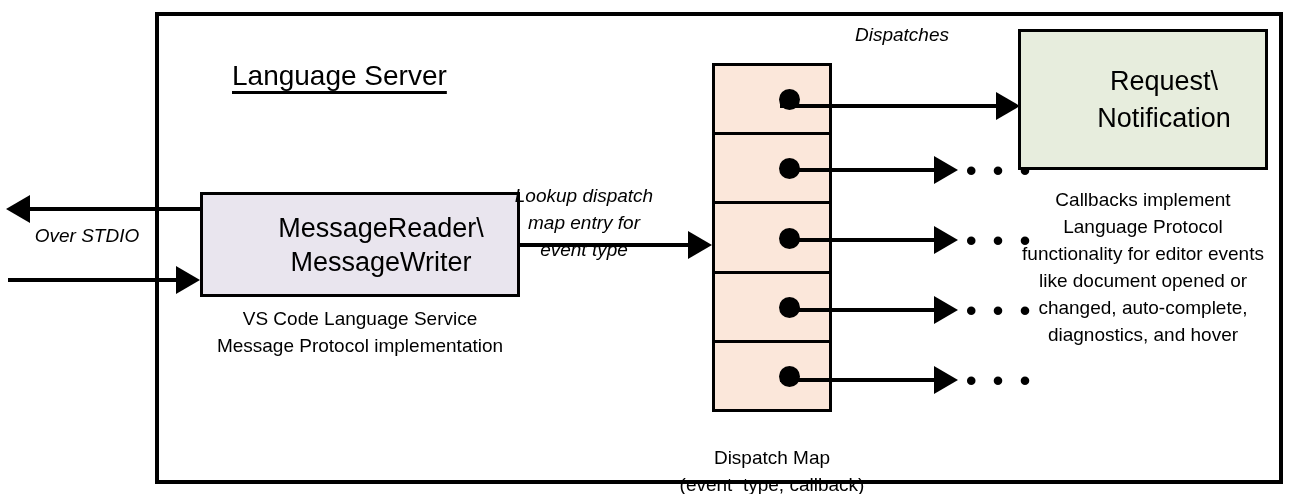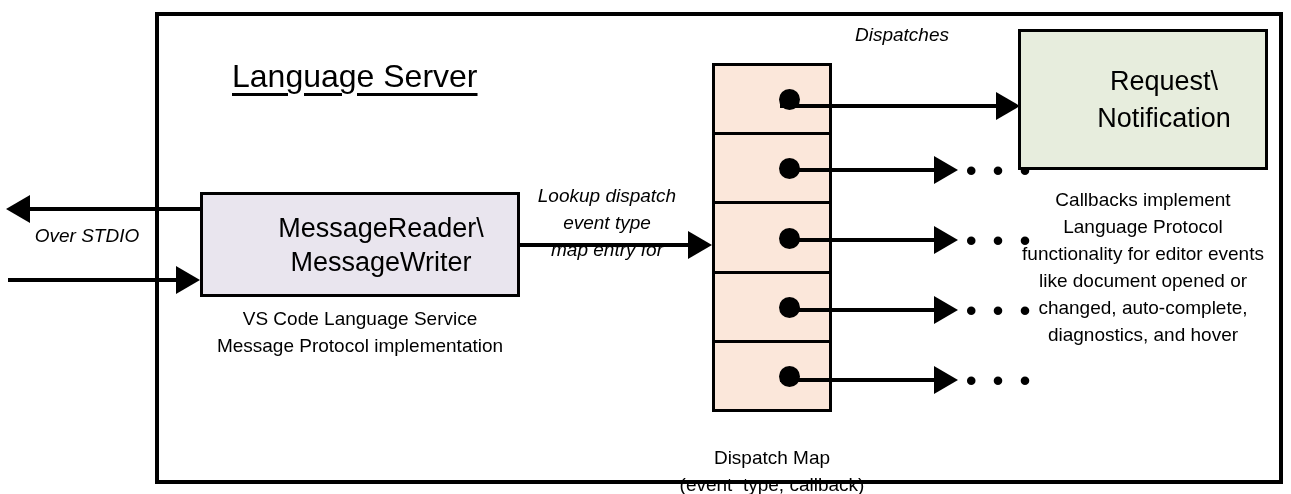--- a/index.html
+++ b/index.html
@@ -28,21 +28,21 @@
     height: 472px;
     border: 4px solid #000000;
     box-sizing: border-box;
     background: transparent;
   }
 
   
   #server-title {
     left: 232px;
     top: 52px;
-    font-size: 32px;
+    font-size: 28px;
     line-height: 48px;
     white-space: nowrap;
     text-decoration: underline;
     text-underline-offset: 6px;
     text-decoration-thickness: 3px;
   }
 
   
   .node-box {
     border: 3px solid #000000;
@@ -100,21 +100,21 @@
     text-align: center;
     font-size: 19px;
     line-height: 27px;
   }
   #jsonrpc-label {
     left: 12px;
     top: 222px;
     width: 150px;
   }
   #lookup-label {
-    left: 512px;
+    left: 489px;
     top: 182px;
     width: 190px;
   }
   #dispatches-label {
     left: 832px;
     top: 21px;
     width: 140px;
   }
 
   
@@ -203,22 +203,22 @@
   </div>
   <div class="abs caption" id="reader-writer-caption">
     <div>VS Code Language Service</div>
     <div>Message Protocol implementation</div>
   </div>
 
   <div class="abs hline" style="left:518px; top:243px; width:176px;"></div>
   <div class="abs arrow-right" style="left:688px; top:231px;"></div>
   <div class="abs edge-label" id="lookup-label">
     <div>Lookup dispatch</div>
+    <div>map entry for</div>
     <div>event type</div>
-    <div>map entry for</div>
   </div>
 
   <div class="abs" id="dispatch-map">
     <div class="map-row">
       <span class="map-dot"></span>
     </div>
     <div class="map-row">
       <span class="map-dot"></span>
     </div>
     <div class="map-row">

